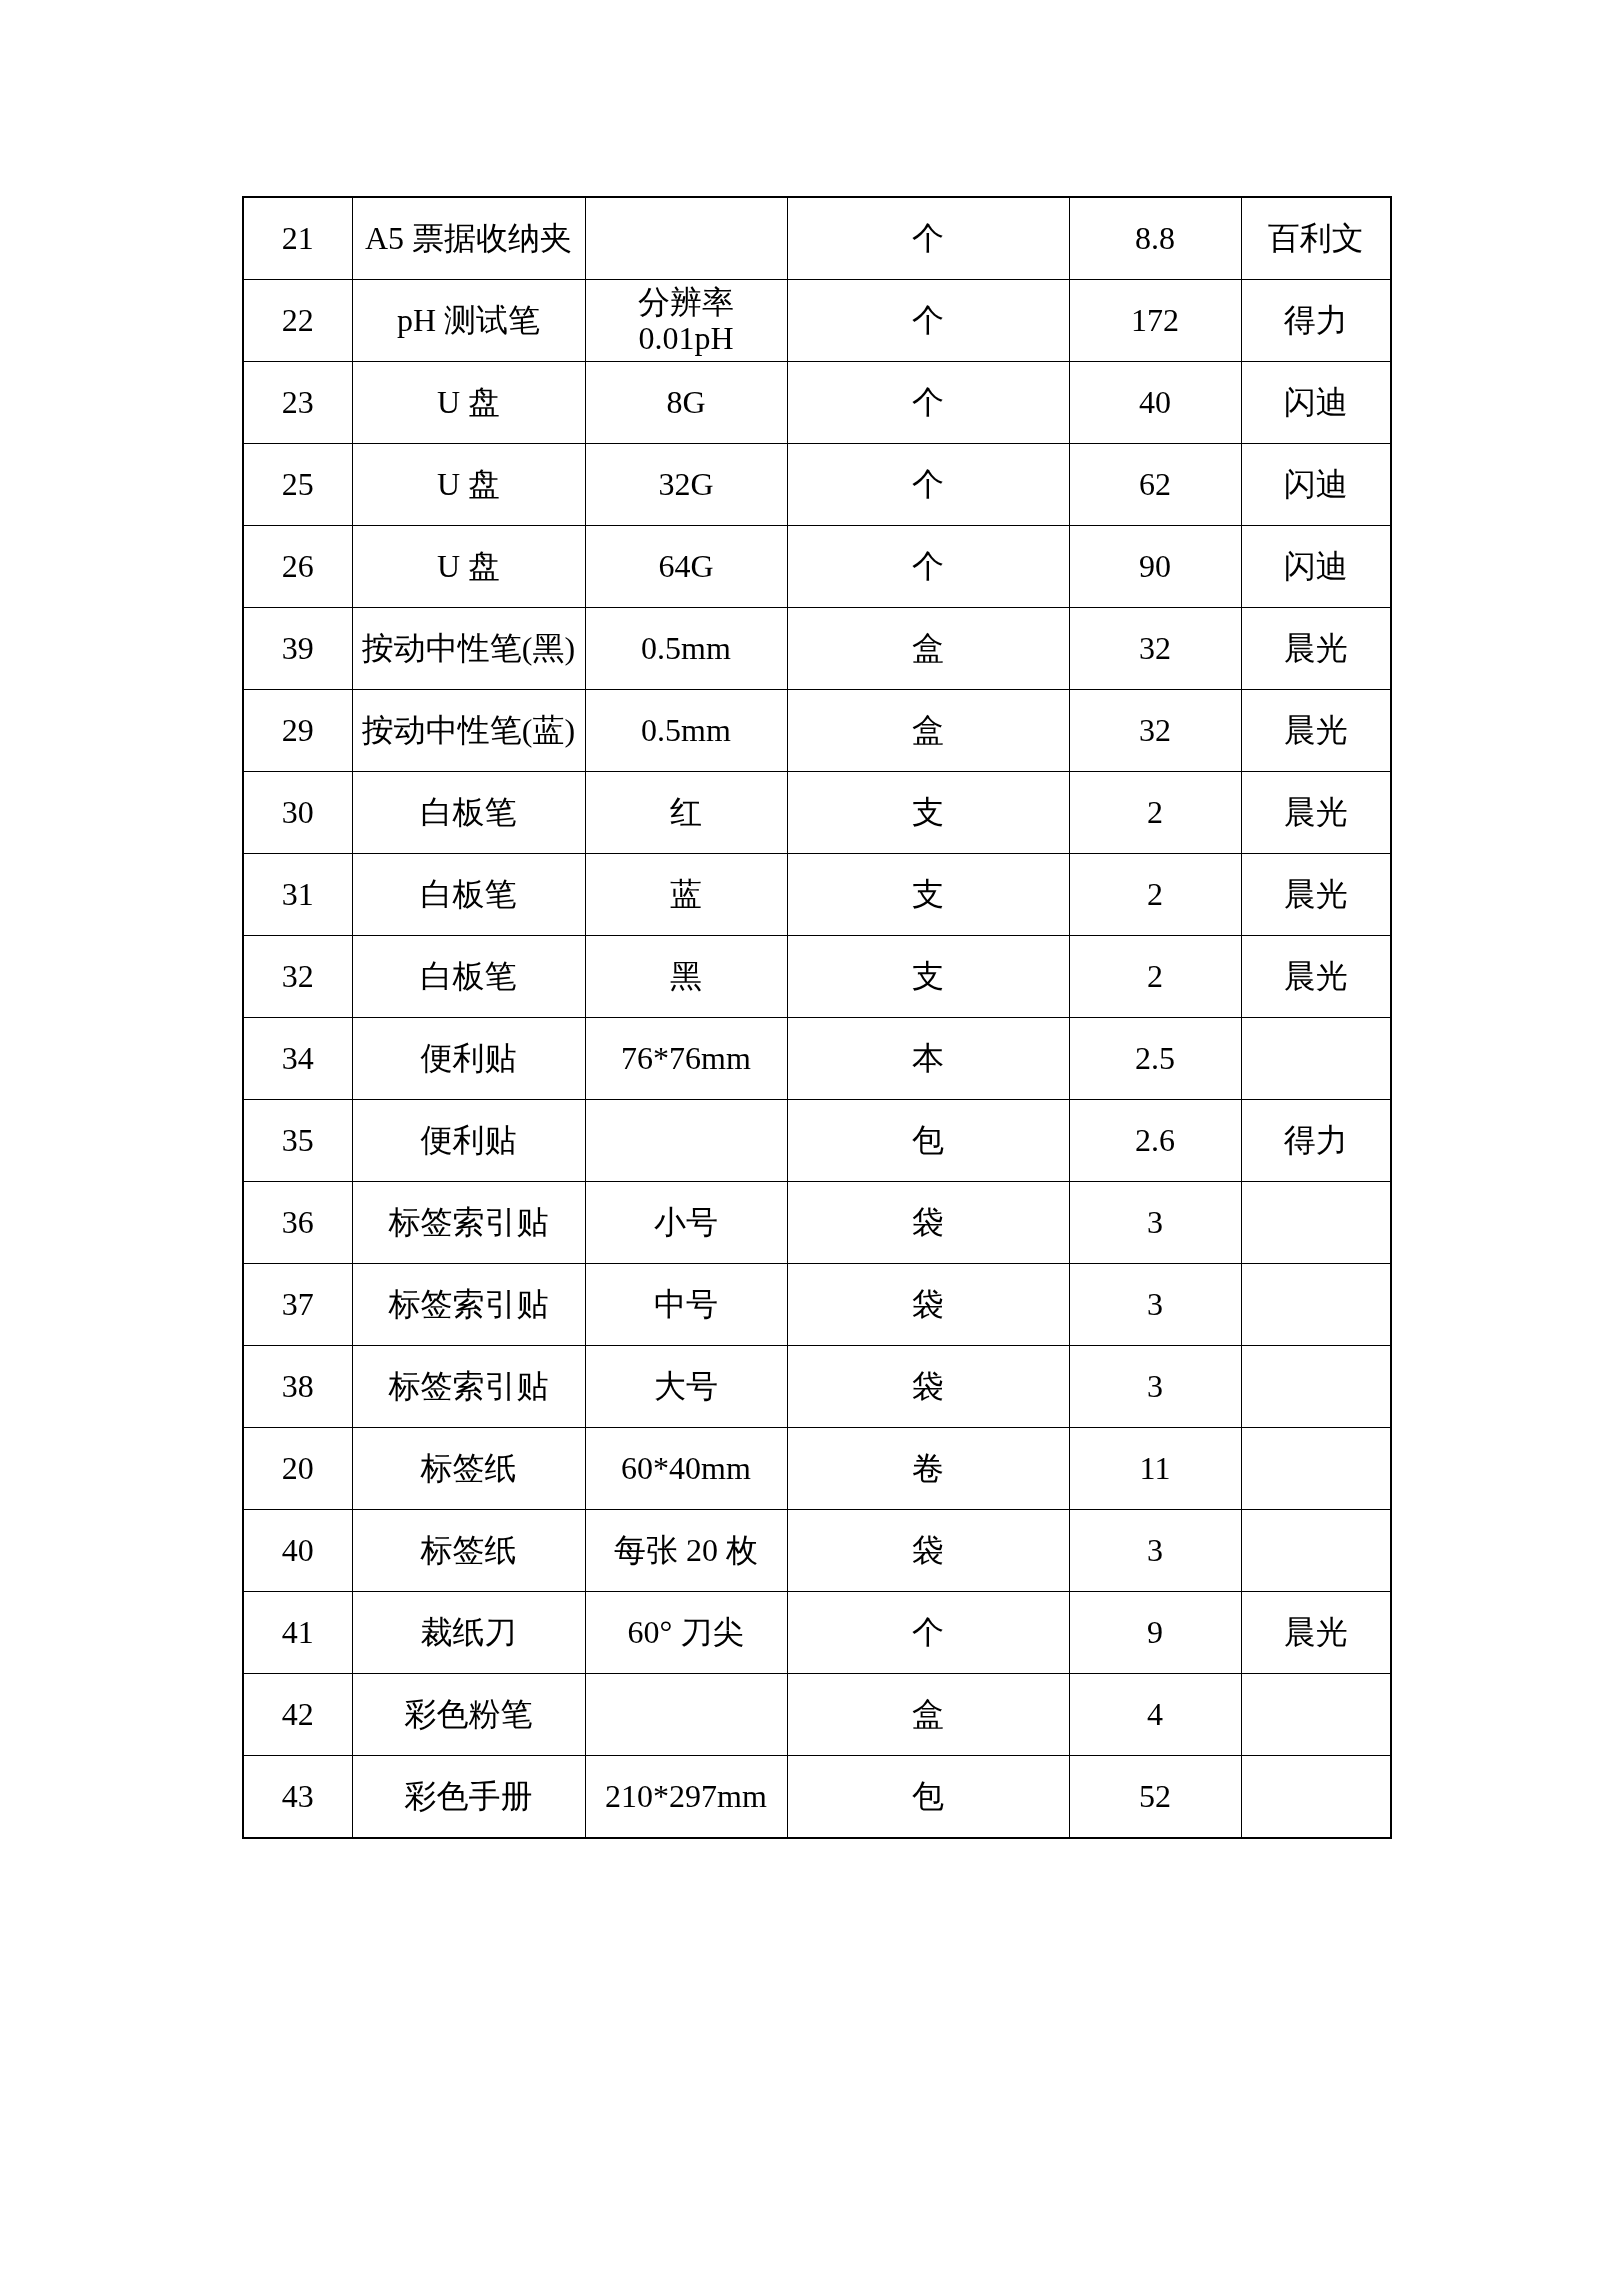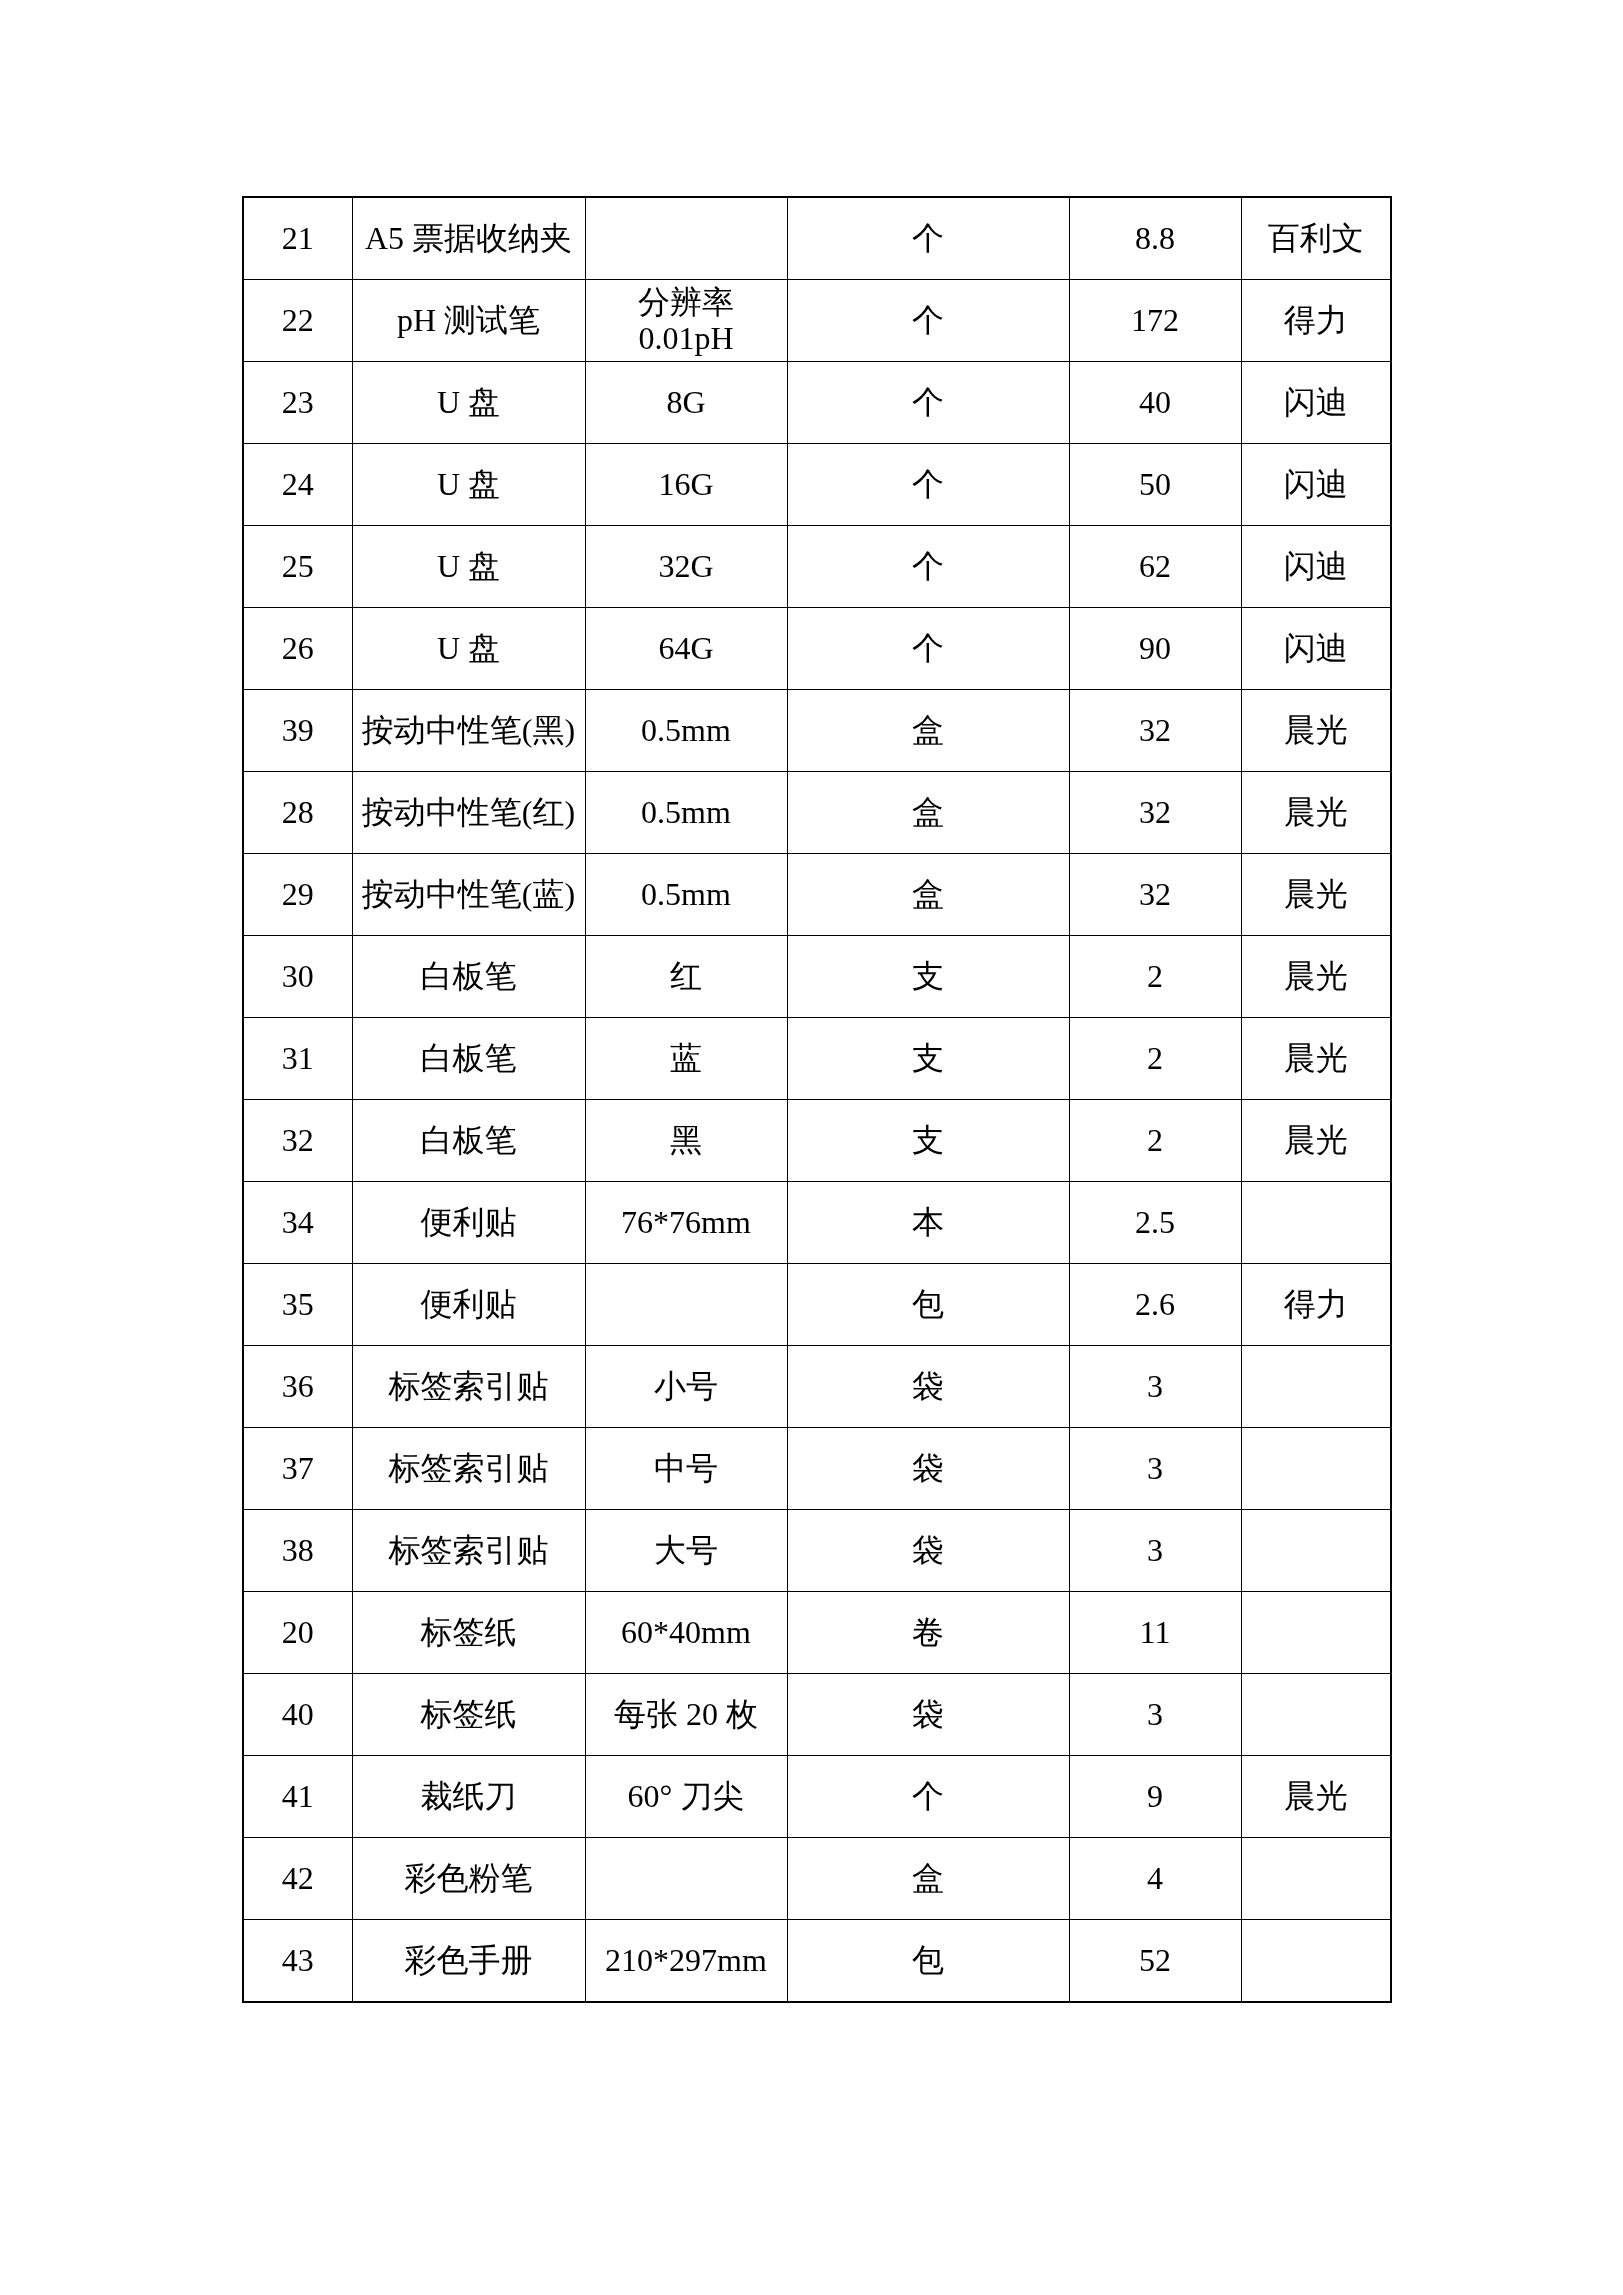--- a/index.html
+++ b/index.html
@@ -79,54 +79,38 @@
   </tr>
         <tr>
     <td>23</td>
     <td>U 盘</td>
     <td>8G</td>
     <td>个</td>
     <td>40</td>
     <td>闪迪</td>
   </tr>
         <tr>
-    <td>24</td>
-    <td>U 盘</td>
-    <td>16G</td>
-    <td>个</td>
-    <td>50</td>
-    <td>闪迪</td>
-  </tr>
-        <tr>
     <td>25</td>
     <td>U 盘</td>
     <td>32G</td>
     <td>个</td>
     <td>62</td>
     <td>闪迪</td>
   </tr>
         <tr>
     <td>26</td>
     <td>U 盘</td>
     <td>64G</td>
     <td>个</td>
     <td>90</td>
     <td>闪迪</td>
   </tr>
         <tr>
     <td>39</td>
     <td>按动中性笔(黑)</td>
-    <td>0.5mm</td>
-    <td>盒</td>
-    <td>32</td>
-    <td>晨光</td>
-  </tr>
-        <tr>
-    <td>28</td>
-    <td>按动中性笔(红)</td>
     <td>0.5mm</td>
     <td>盒</td>
     <td>32</td>
     <td>晨光</td>
   </tr>
         <tr>
     <td>29</td>
     <td>按动中性笔(蓝)</td>
     <td>0.5mm</td>
     <td>盒</td>

